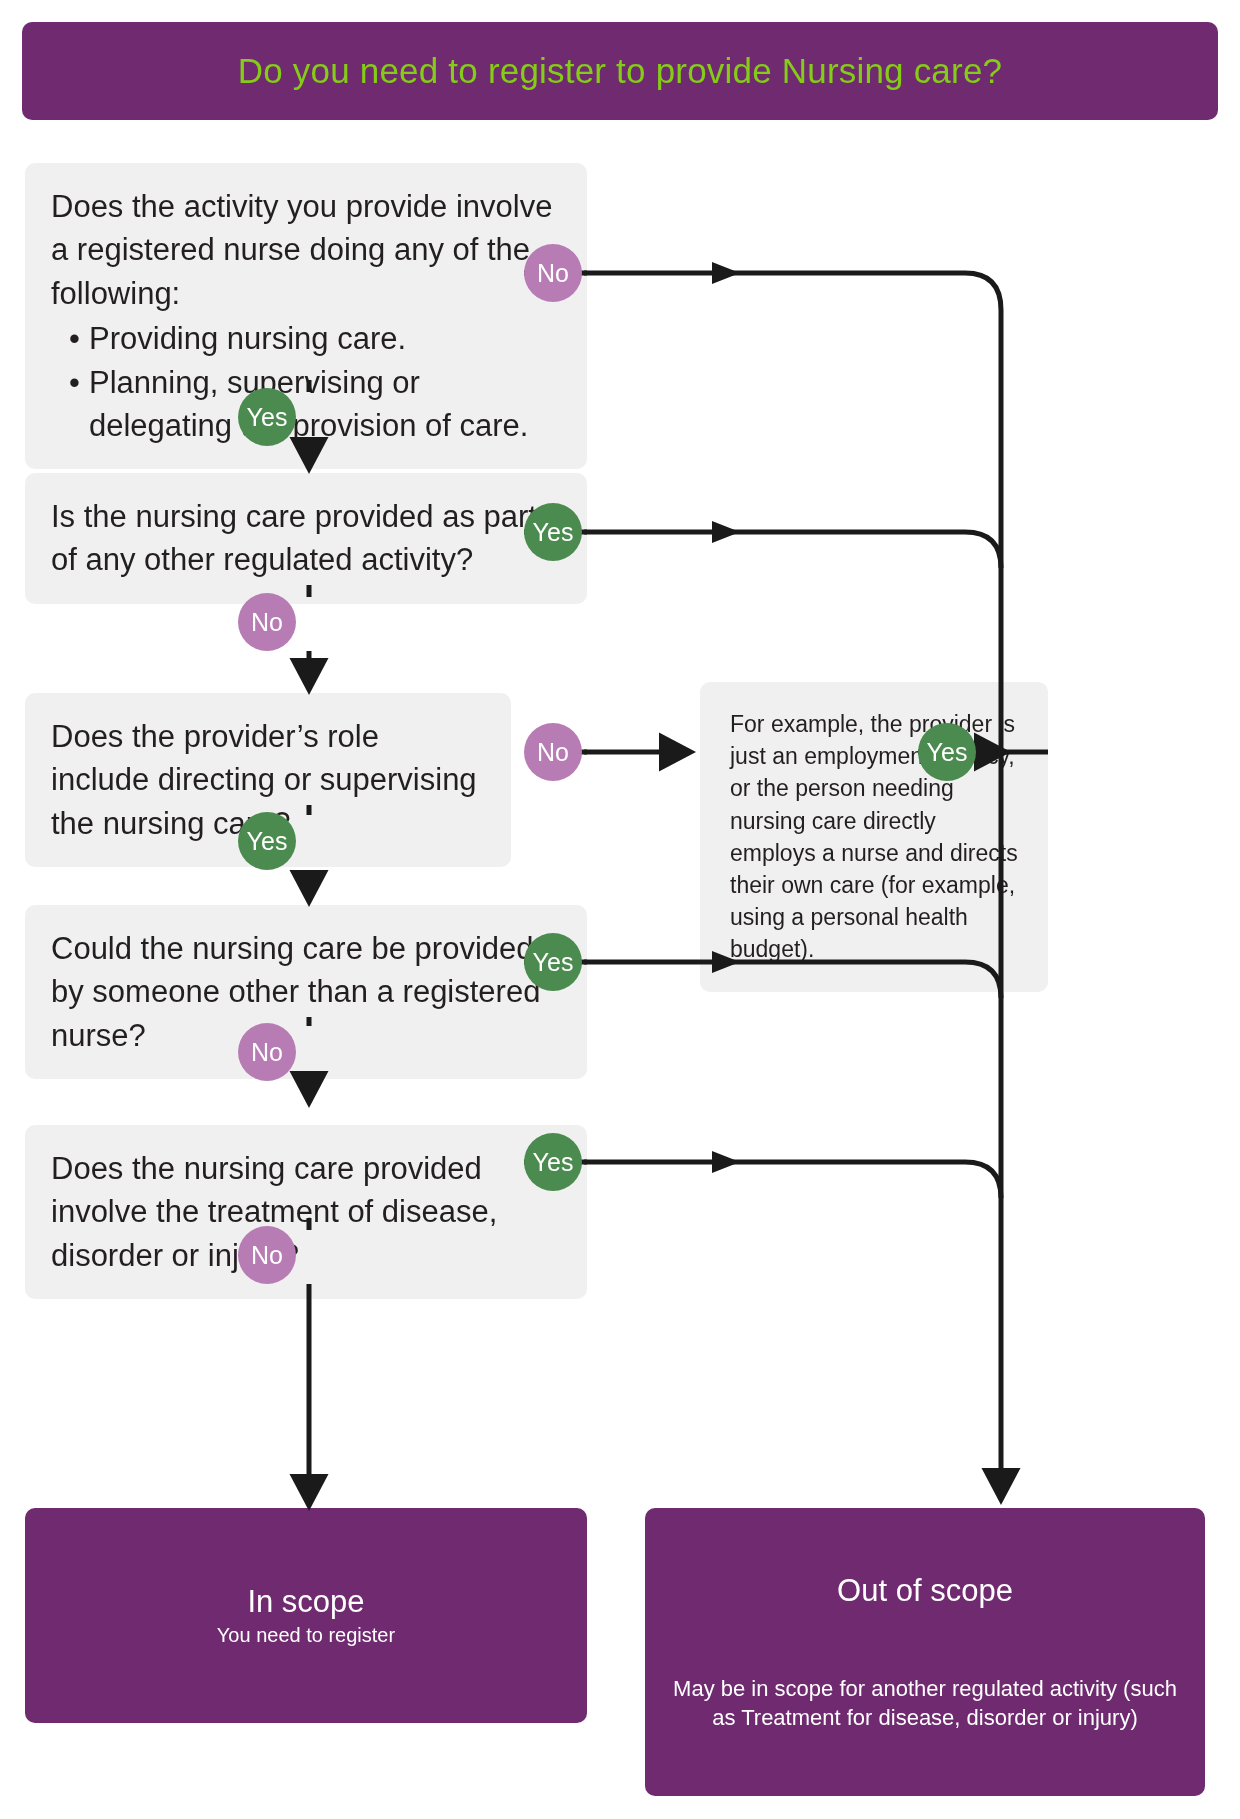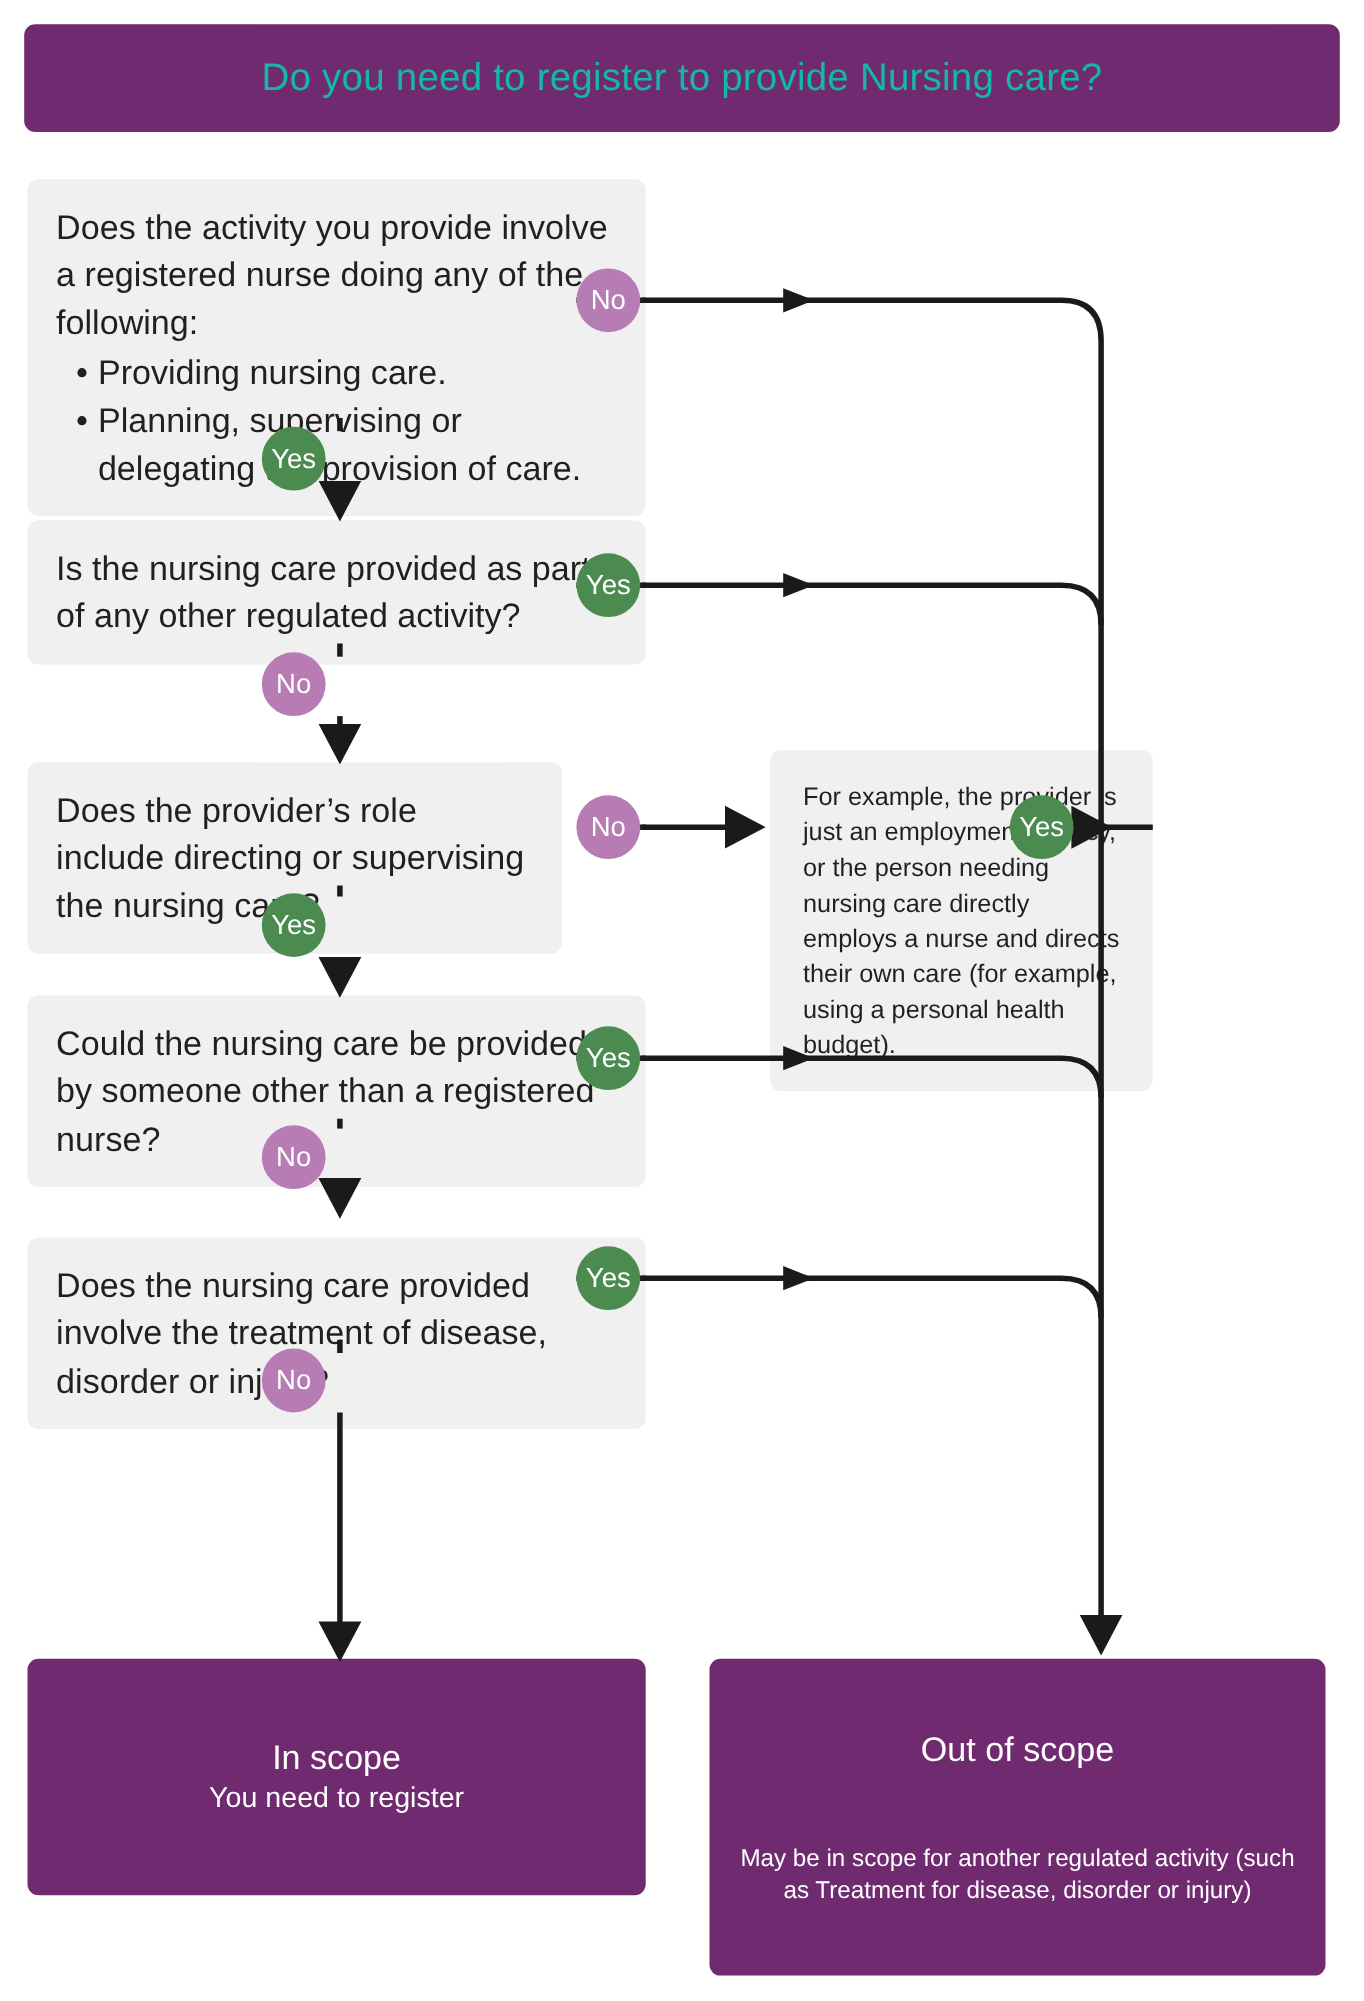--- a/index.html
+++ b/index.html
@@ -24,21 +24,21 @@
     top: 22px;
     width: 1196px;
     height: 98px;
     background: #6f2a70;
     border-radius: 10px;
     display: flex;
     align-items: center;
     justify-content: center;
   }
   .header-banner .title {
-    color: #14b8a6;
+    color: #84cc16;
     font-size: 35px;
     font-weight: 400;
     letter-spacing: 0.2px;
     text-align: center;
   }
 
   
   .qbox {
     position: absolute;
     background: #f0f0f0;
@@ -108,21 +108,21 @@
     width: 560px;
     height: 288px;
     gap: 44px;
   }
   .result-title {
     font-size: 31px;
     font-weight: normal;
     line-height: 1.2;
   }
   .result-sub {
-    font-size: 26px;
+    font-size: 20px;
     line-height: 1.3;
     margin-top: 2px;
   }
   .result-extra {
     font-size: 22px;
     line-height: 1.3;
     margin-top: 22px;
   }
 
   

